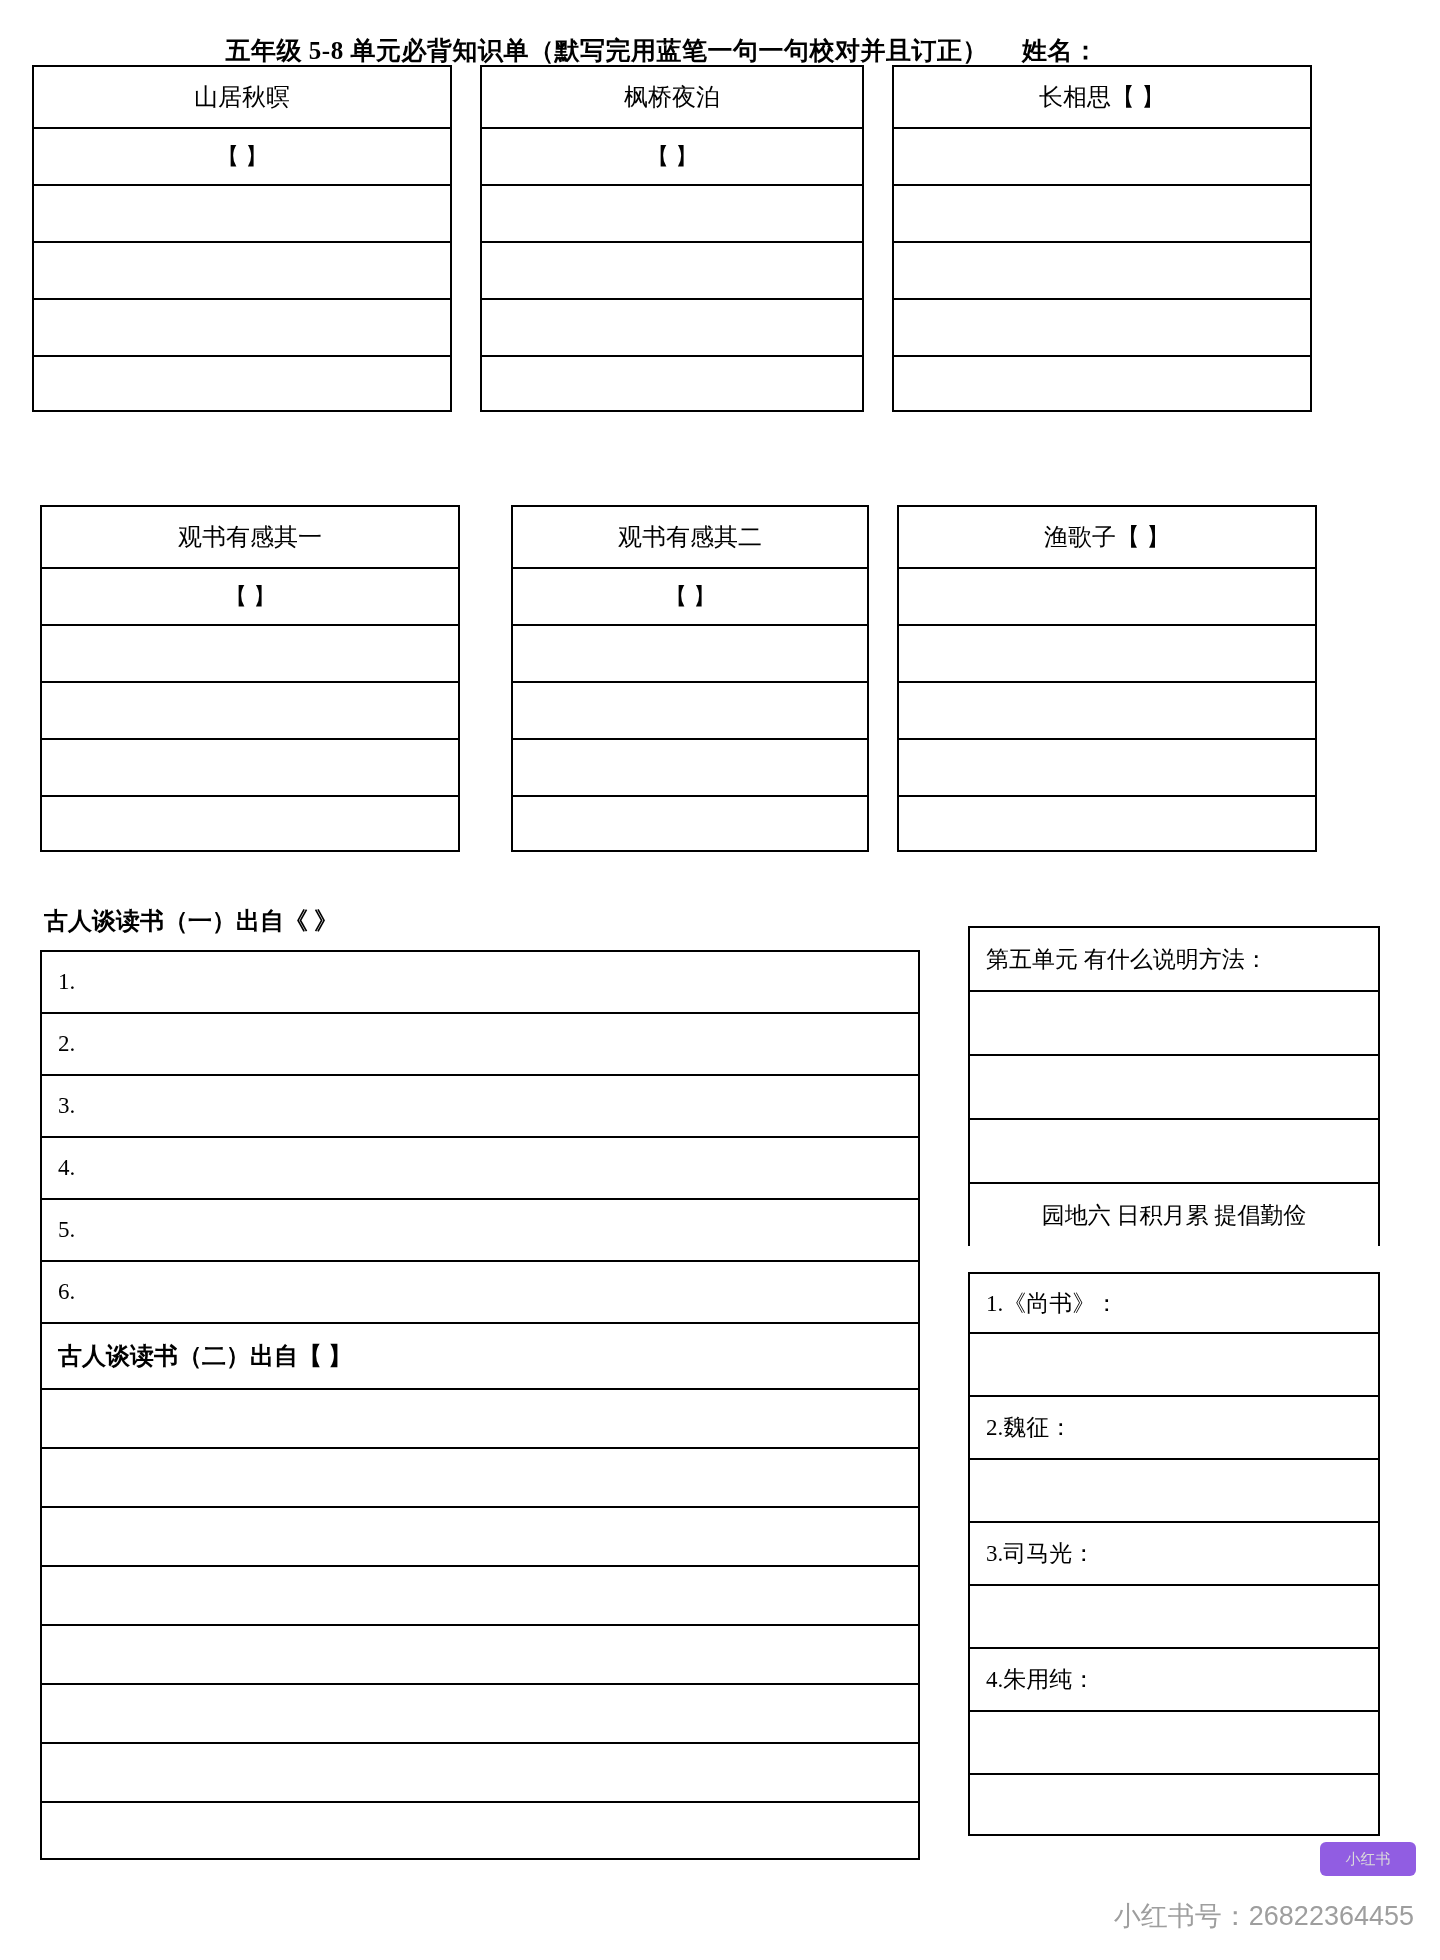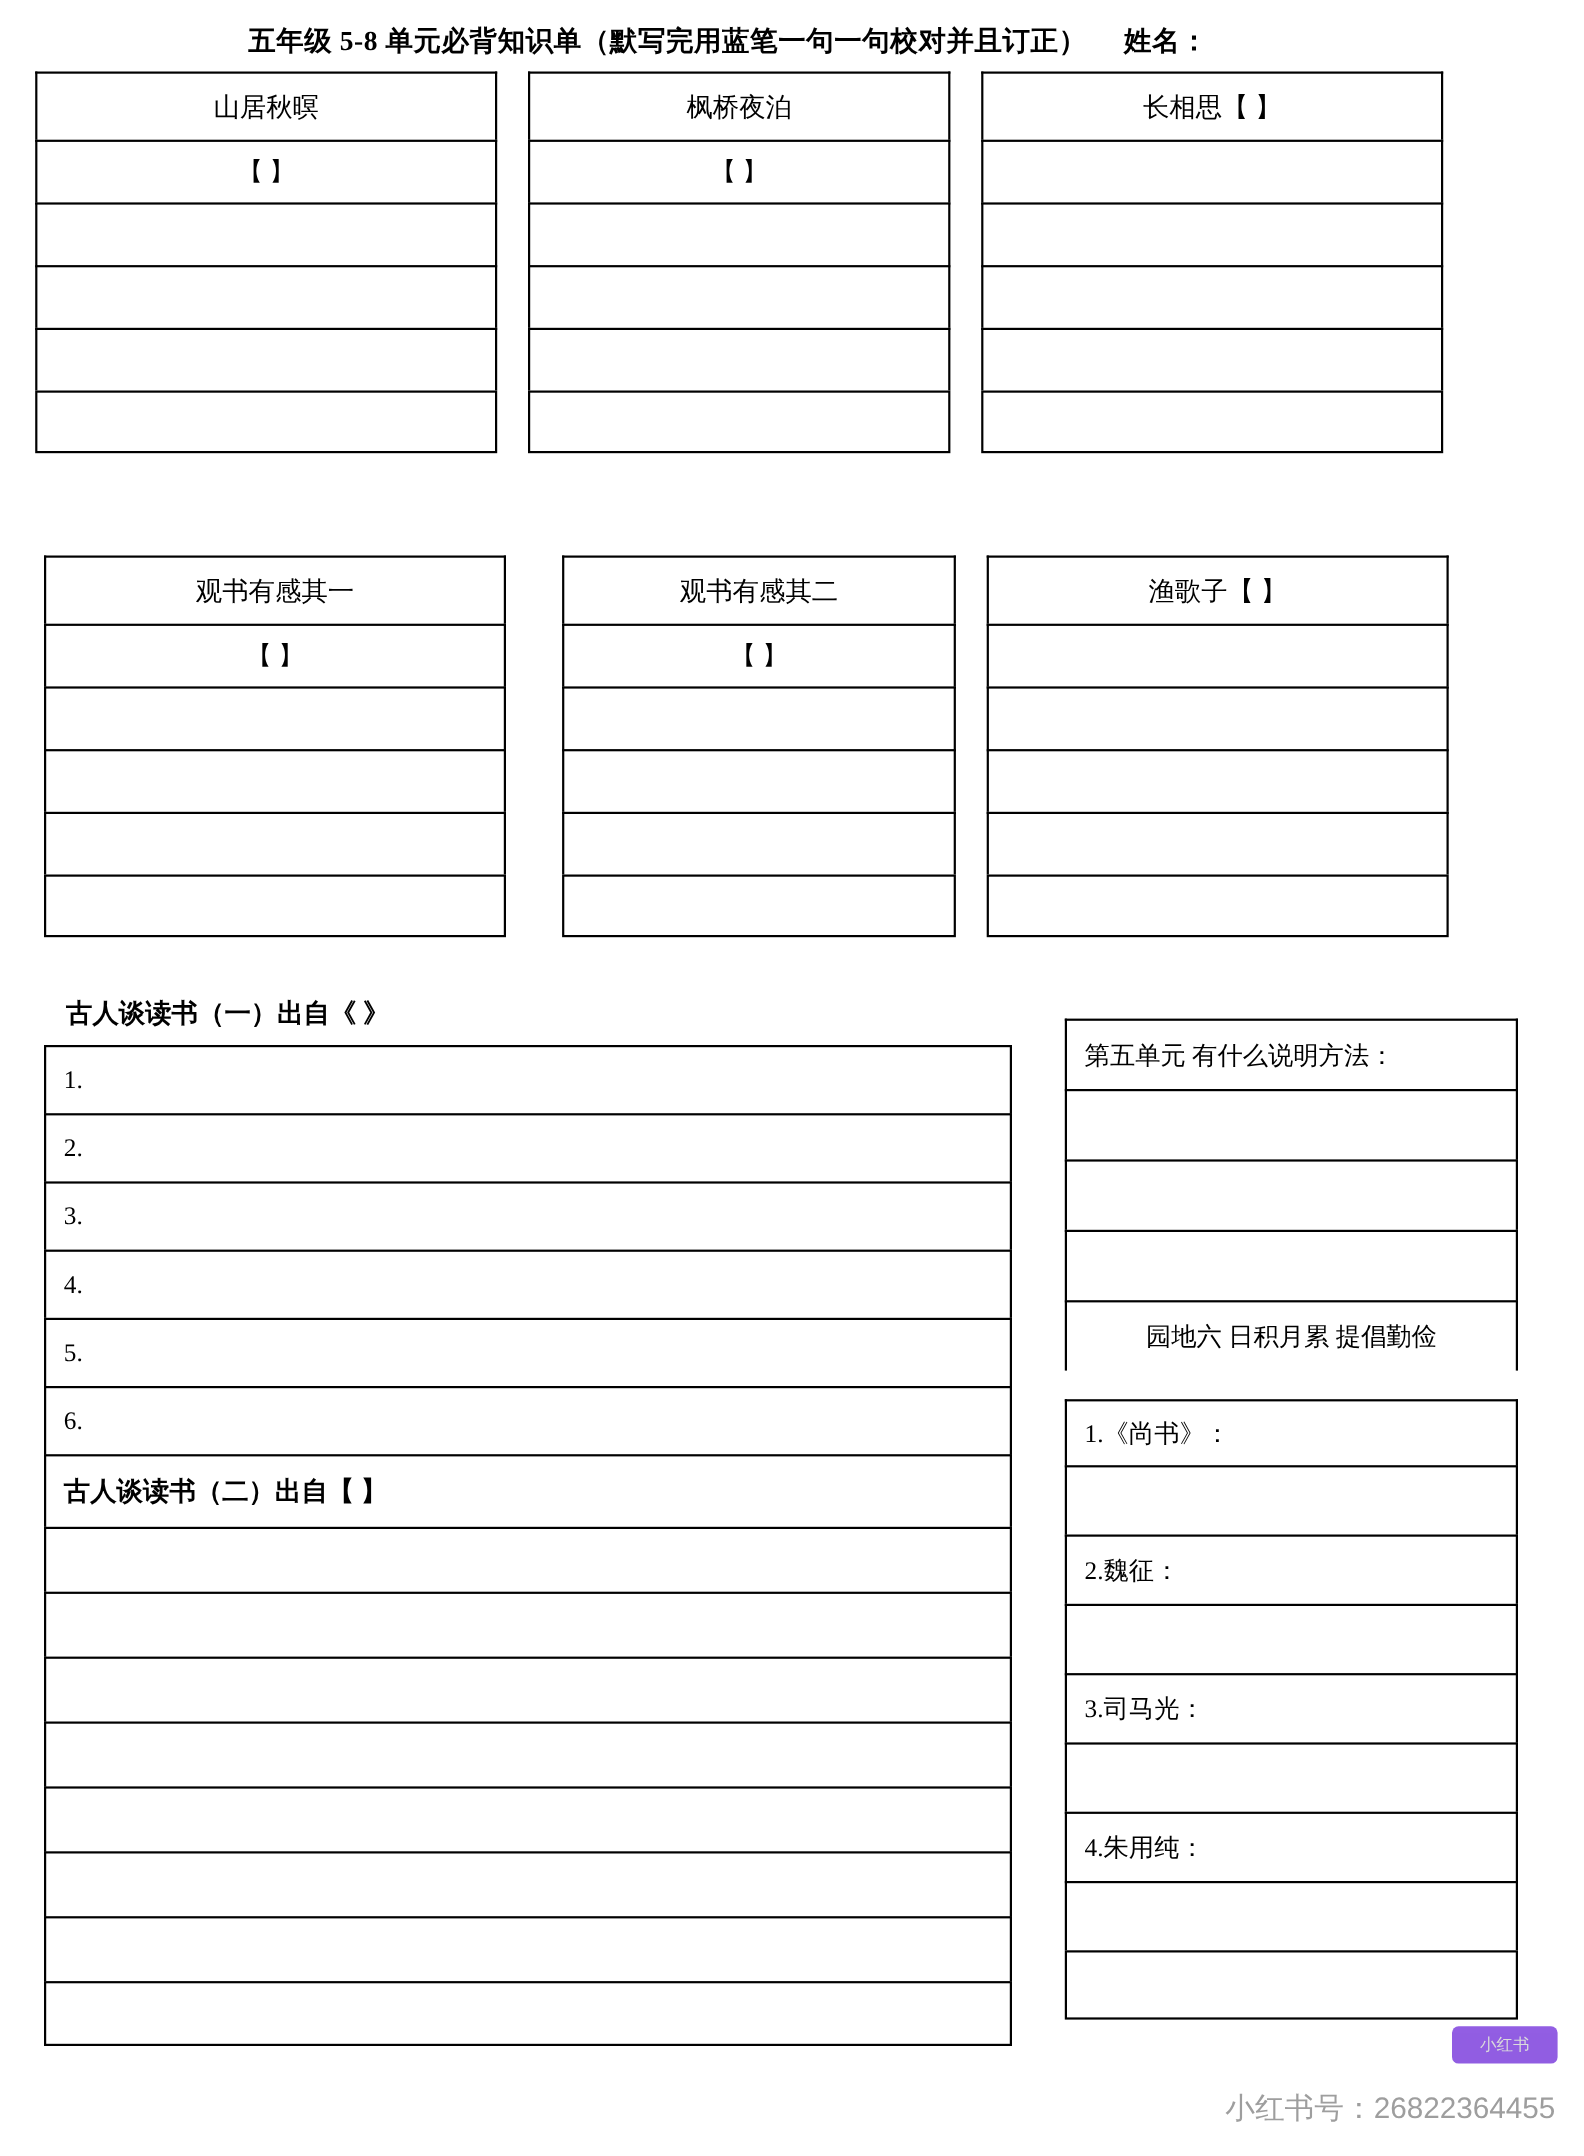--- a/index.html
+++ b/index.html
@@ -19,21 +19,21 @@
     position: relative;
     width: 1440px;
     height: 1960px;
     box-sizing: border-box;
     padding: 0;
   }
 
   
   .title-row {
     position: absolute;
-    top: 20px;
+    top: 34px;
     left: 0;
     width: 1324px;
     text-align: center;
     font-size: 25px;
     font-weight: bold;
     letter-spacing: 0.5px;
     white-space: nowrap;
   }
   .title-row .name-label {
     margin-left: 34px;
@@ -192,21 +192,21 @@
     <div class="poem-col" style="width:420px;">
       <div class="cell head center">渔歌子【        】</div>
       <div class="cell"></div>
       <div class="cell"></div>
       <div class="cell"></div>
       <div class="cell"></div>
       <div class="cell"></div>
     </div>
   </div>
 
-  <div class="caption" style="top:905px; left:60px;">古人谈读书（一）出自《                》</div>
+  <div class="caption" style="top:905px; left:44px;">古人谈读书（一）出自《                》</div>
 
   <div class="tbl" style="top:950px; left:40px; width:880px;">
     <div class="cell pad" style="height:62px;">1.</div>
     <div class="cell pad" style="height:62px;">2.</div>
     <div class="cell pad" style="height:62px;">3.</div>
     <div class="cell pad" style="height:62px;">4.</div>
     <div class="cell pad" style="height:62px;">5.</div>
     <div class="cell pad" style="height:62px;">6.</div>
     <div class="cell pad" style="height:66px; font-weight:bold; font-size:24px;">古人谈读书（二）出自【            】</div>
     <div class="cell" style="height:59px;"></div>

